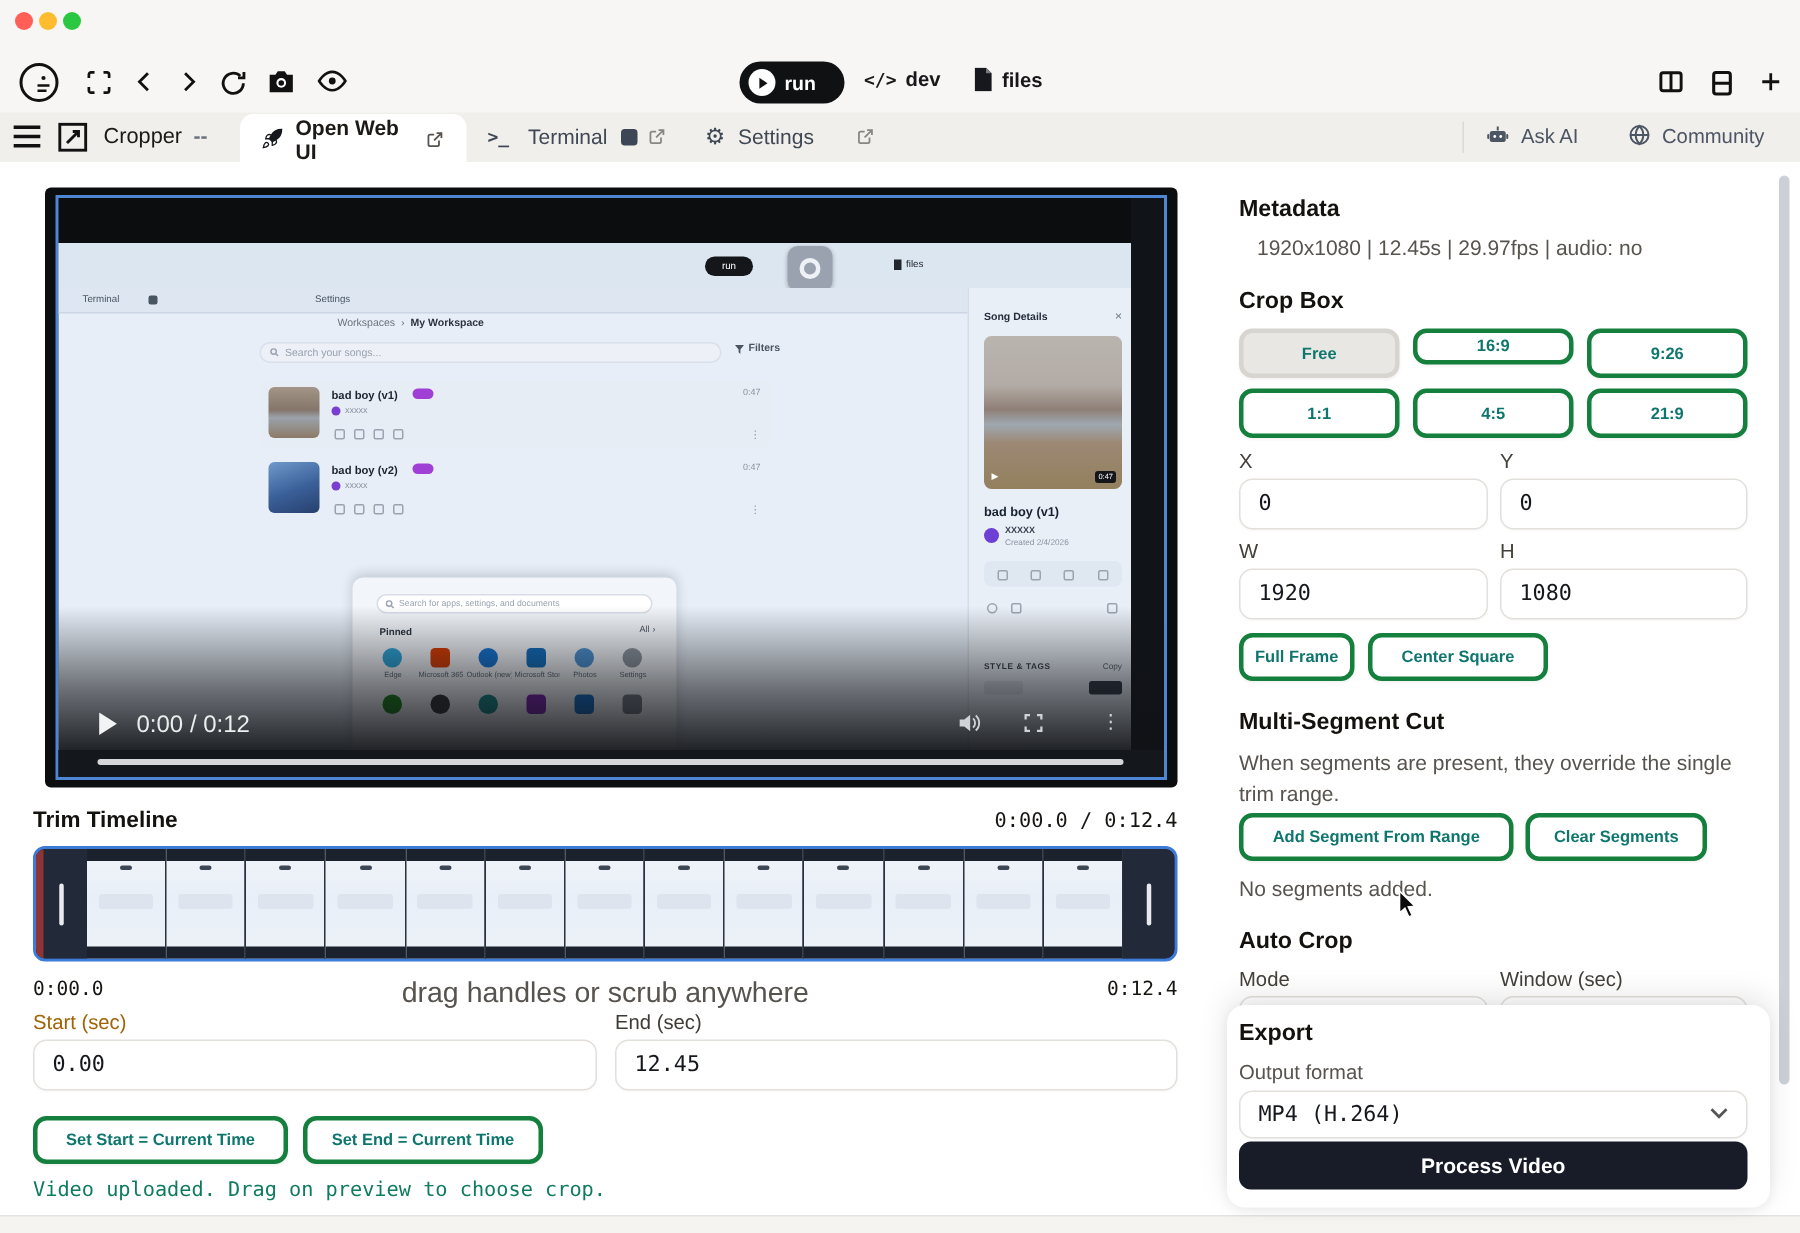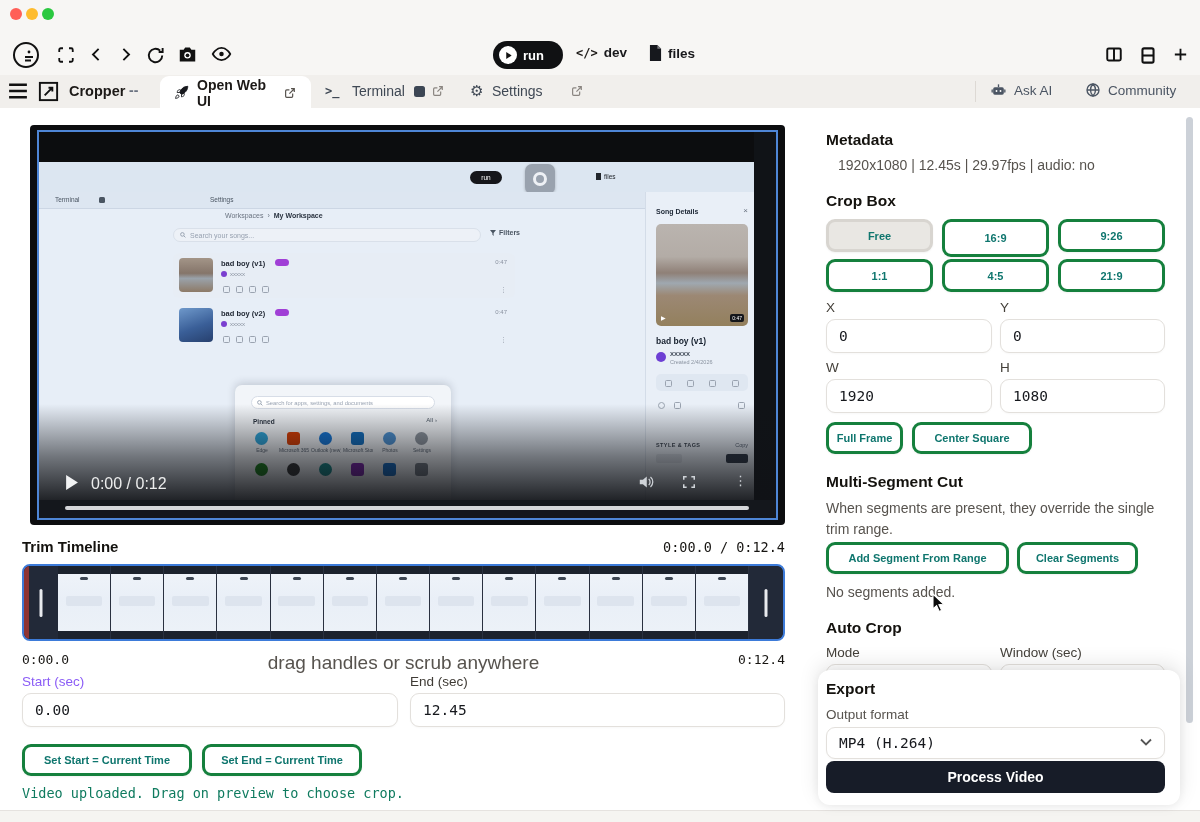--- a/index.html
+++ b/index.html
@@ -178,21 +178,21 @@
   <svg width="20" height="16" viewBox="0 0 22 18" stroke="#111" stroke-width="2.6" fill="none">
       <path d="M1 2h20M1 9h20M1 16h20"></path>
     </svg>
 </span>
 <span class="abs" style="left:37px;top:80px;z-index:3;">
   <svg width="23" height="23" viewBox="0 0 24 24" fill="none" stroke="#111" stroke-width="2">
       <rect x="3" y="3" width="18" height="18"></rect>
       <path d="M8 16l8-8M16 12V8h-4"></path>
     </svg>
 </span>
-<span class="abs" style="left:69px;top:83px;font-weight:700;font-size:14.5px;z-index:3;">Cropper</span>
+<span class="abs" style="left:69px;top:83px;font-weight:400;font-size:14.5px;z-index:3;">Cropper</span>
 <span class="abs" style="left:129px;top:82px;font-weight:700;font-size:14px;color:#6b7280;z-index:3;">--</span>
 
 <div class="activetab">
   <span>
     <svg width="15" height="15" viewBox="0 0 24 24" fill="#16181d" stroke="#16181d" stroke-width="1.4">
         <path d="M12 15l-3-3a22 22 0 0 1 2-4A12.9 12.9 0 0 1 22 2c0 2.7-.8 7.5-6 11a22 22 0 0 1-4 2z"></path>
         <path d="M9 12H5s.5-3 2-4c1.6-1.1 4 0 4 0M12 15v4s3-.5 4-2c1.1-1.6 0-4 0-4M4.5 16.5c-1.5 1.3-2 5-2 5s3.7-.5 5-2c.7-.8.7-2.1-.1-2.9a2.2 2.2 0 0 0-2.9-.1z" fill="none"></path>
       </svg>
   </span>
   <span style="font-weight:700;font-size:14px;">Open Web UI</span>
@@ -467,21 +467,21 @@
   </div>
   <div class="handle" style="border-radius:0 6px 6px 0;">
     <span class="grip"></span>
   </div>
 </div>
 
 <span class="abs mono" style="left:22px;top:652px;font-size:13px;color:#171512;">0:00.0</span>
 <span class="abs" style="left:0;top:652px;width:807px;text-align:center;font-size:19px;color:#57534e;">drag handles or scrub anywhere</span>
 <span class="abs mono" style="right:415px;top:652px;font-size:13px;color:#171512;">0:12.4</span>
 
-<span class="lbl" style="left:22px;top:674px;color:#8b5cf6;">Start (sec)</span>
+<span class="lbl" style="left:22px;top:674px;color:#a16207;">Start (sec)</span>
 <div class="inp mono" style="left:22px;top:693px;width:376px;height:34px;">
     <span>0.00</span>
   </div>
 <span class="lbl" style="left:410px;top:674px;color:#3f3b35;">End (sec)</span>
 <div class="inp mono" style="left:410px;top:693px;width:375px;height:34px;">
     <span>12.45</span>
   </div>
 
 <div class="btn" style="left:22px;top:744px;width:170px;height:32px;justify-content:center;">
     <span>Set Start = Current Time</span>
@@ -492,21 +492,21 @@
 
 <span class="abs mono" style="left:22px;top:785px;font-size:13.5px;color:#0f7b5f;">Video uploaded. Drag on preview to choose crop.</span>
 
 <span class="sec-h" style="left:826px;top:131px;">Metadata</span>
 <span class="abs sub" style="left:826px;top:157px;font-size:14px;margin-left:12px;">1920x1080 | 12.45s | 29.97fps | audio: no</span>
 
 <span class="sec-h" style="left:826px;top:192px;">Crop Box</span>
 <div class="btn sel" style="left:826px;top:219px;width:107px;height:33px;">
     <span>Free</span>
   </div>
-<div class="btn" style="left:942px;top:219px;width:107px;height:38px;">
+<div class="btn" style="left:942px;top:219px;width:107px;height:24px;">
     <span>16:9</span>
   </div>
 <div class="btn" style="left:1058px;top:219px;width:107px;height:33px;">
     <span>9:26</span>
   </div>
 <div class="btn" style="left:826px;top:259px;width:107px;height:33px;">
     <span>1:1</span>
   </div>
 <div class="btn" style="left:942px;top:259px;width:107px;height:33px;">
     <span>4:5</span>

